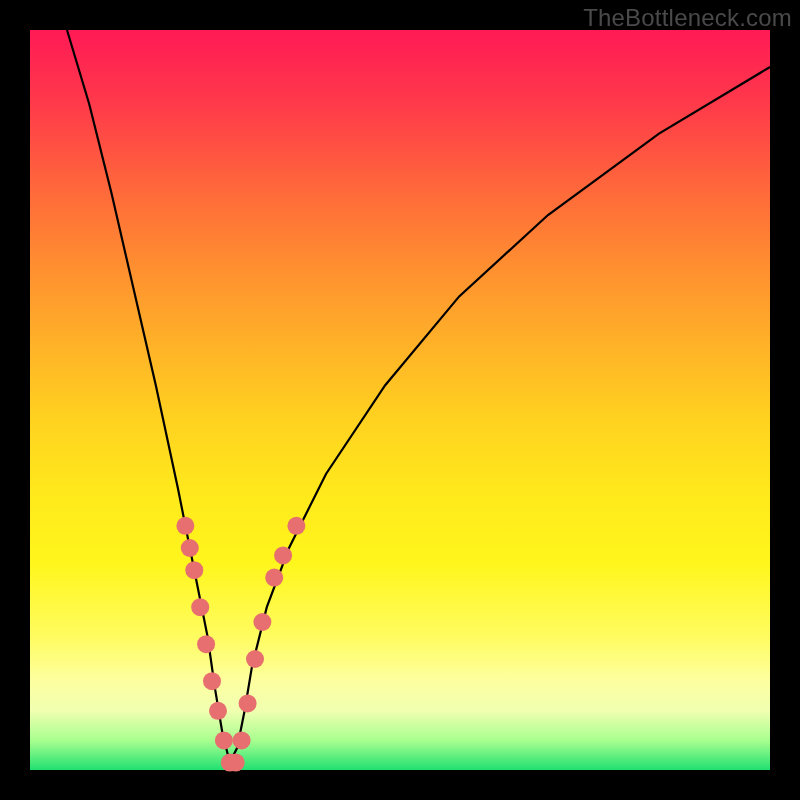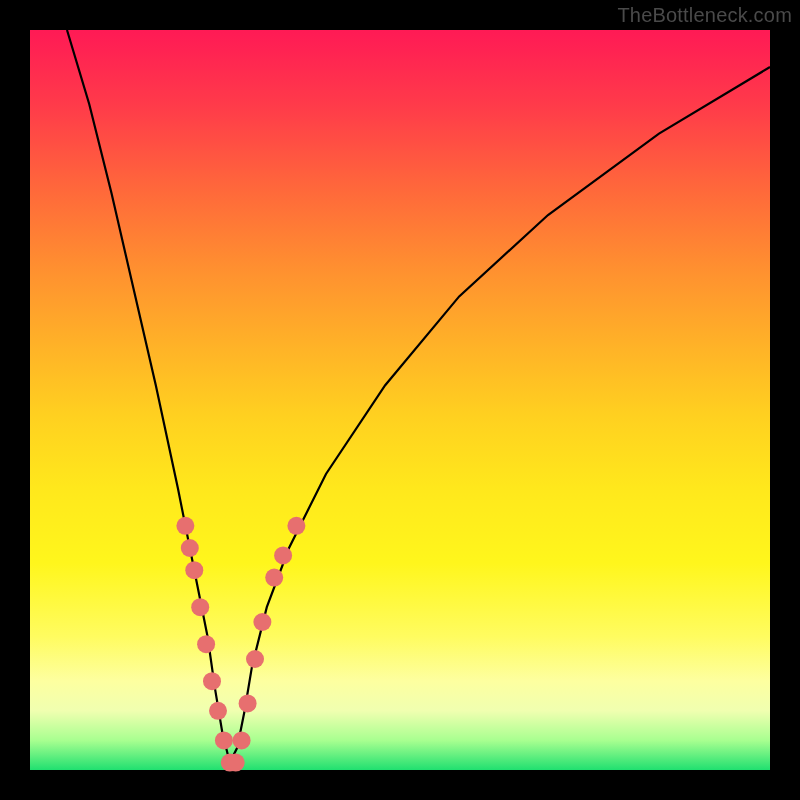--- a/index.html
+++ b/index.html
@@ -33,21 +33,21 @@
         #a8ff90 96%,
         #20e070 100%
       );
     }
 
     .watermark {
       position: absolute;
       top: 4px;
       right: 8px;
       color: #4a4a4a;
-      font-size: 20px;
+      font-size: 24px;
       font-weight: 500;
       letter-spacing: 0.2px;
     }
 
     svg.curve {
       position: absolute;
       left: 0; top: 0;
       width: 100%;
       height: 100%;
       overflow: visible;

